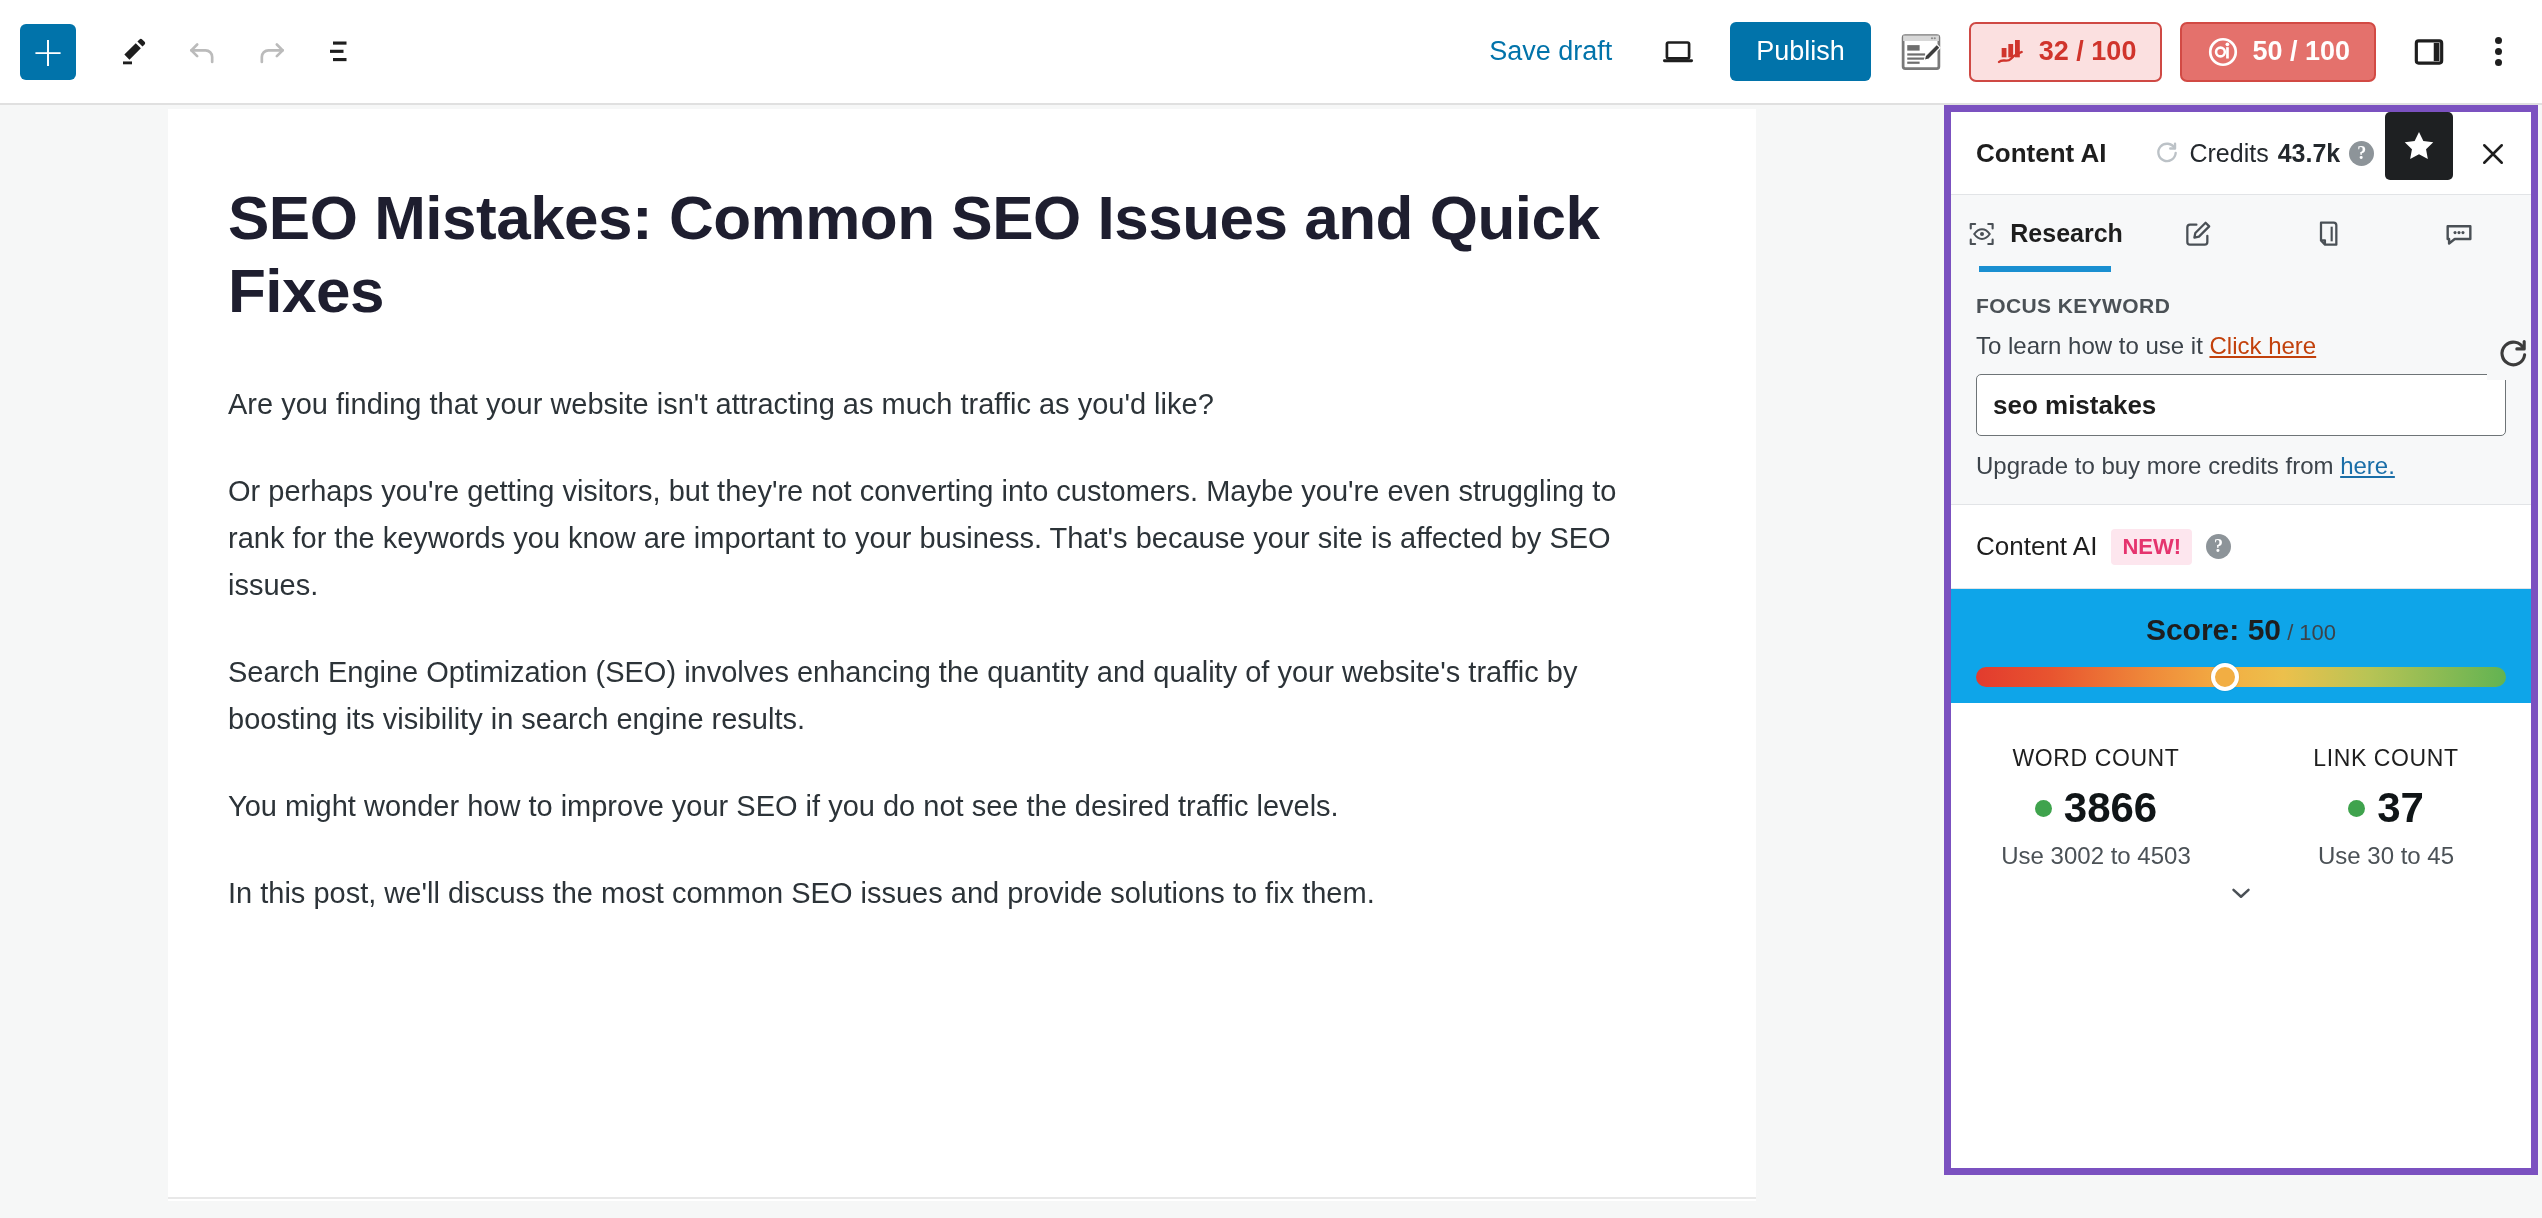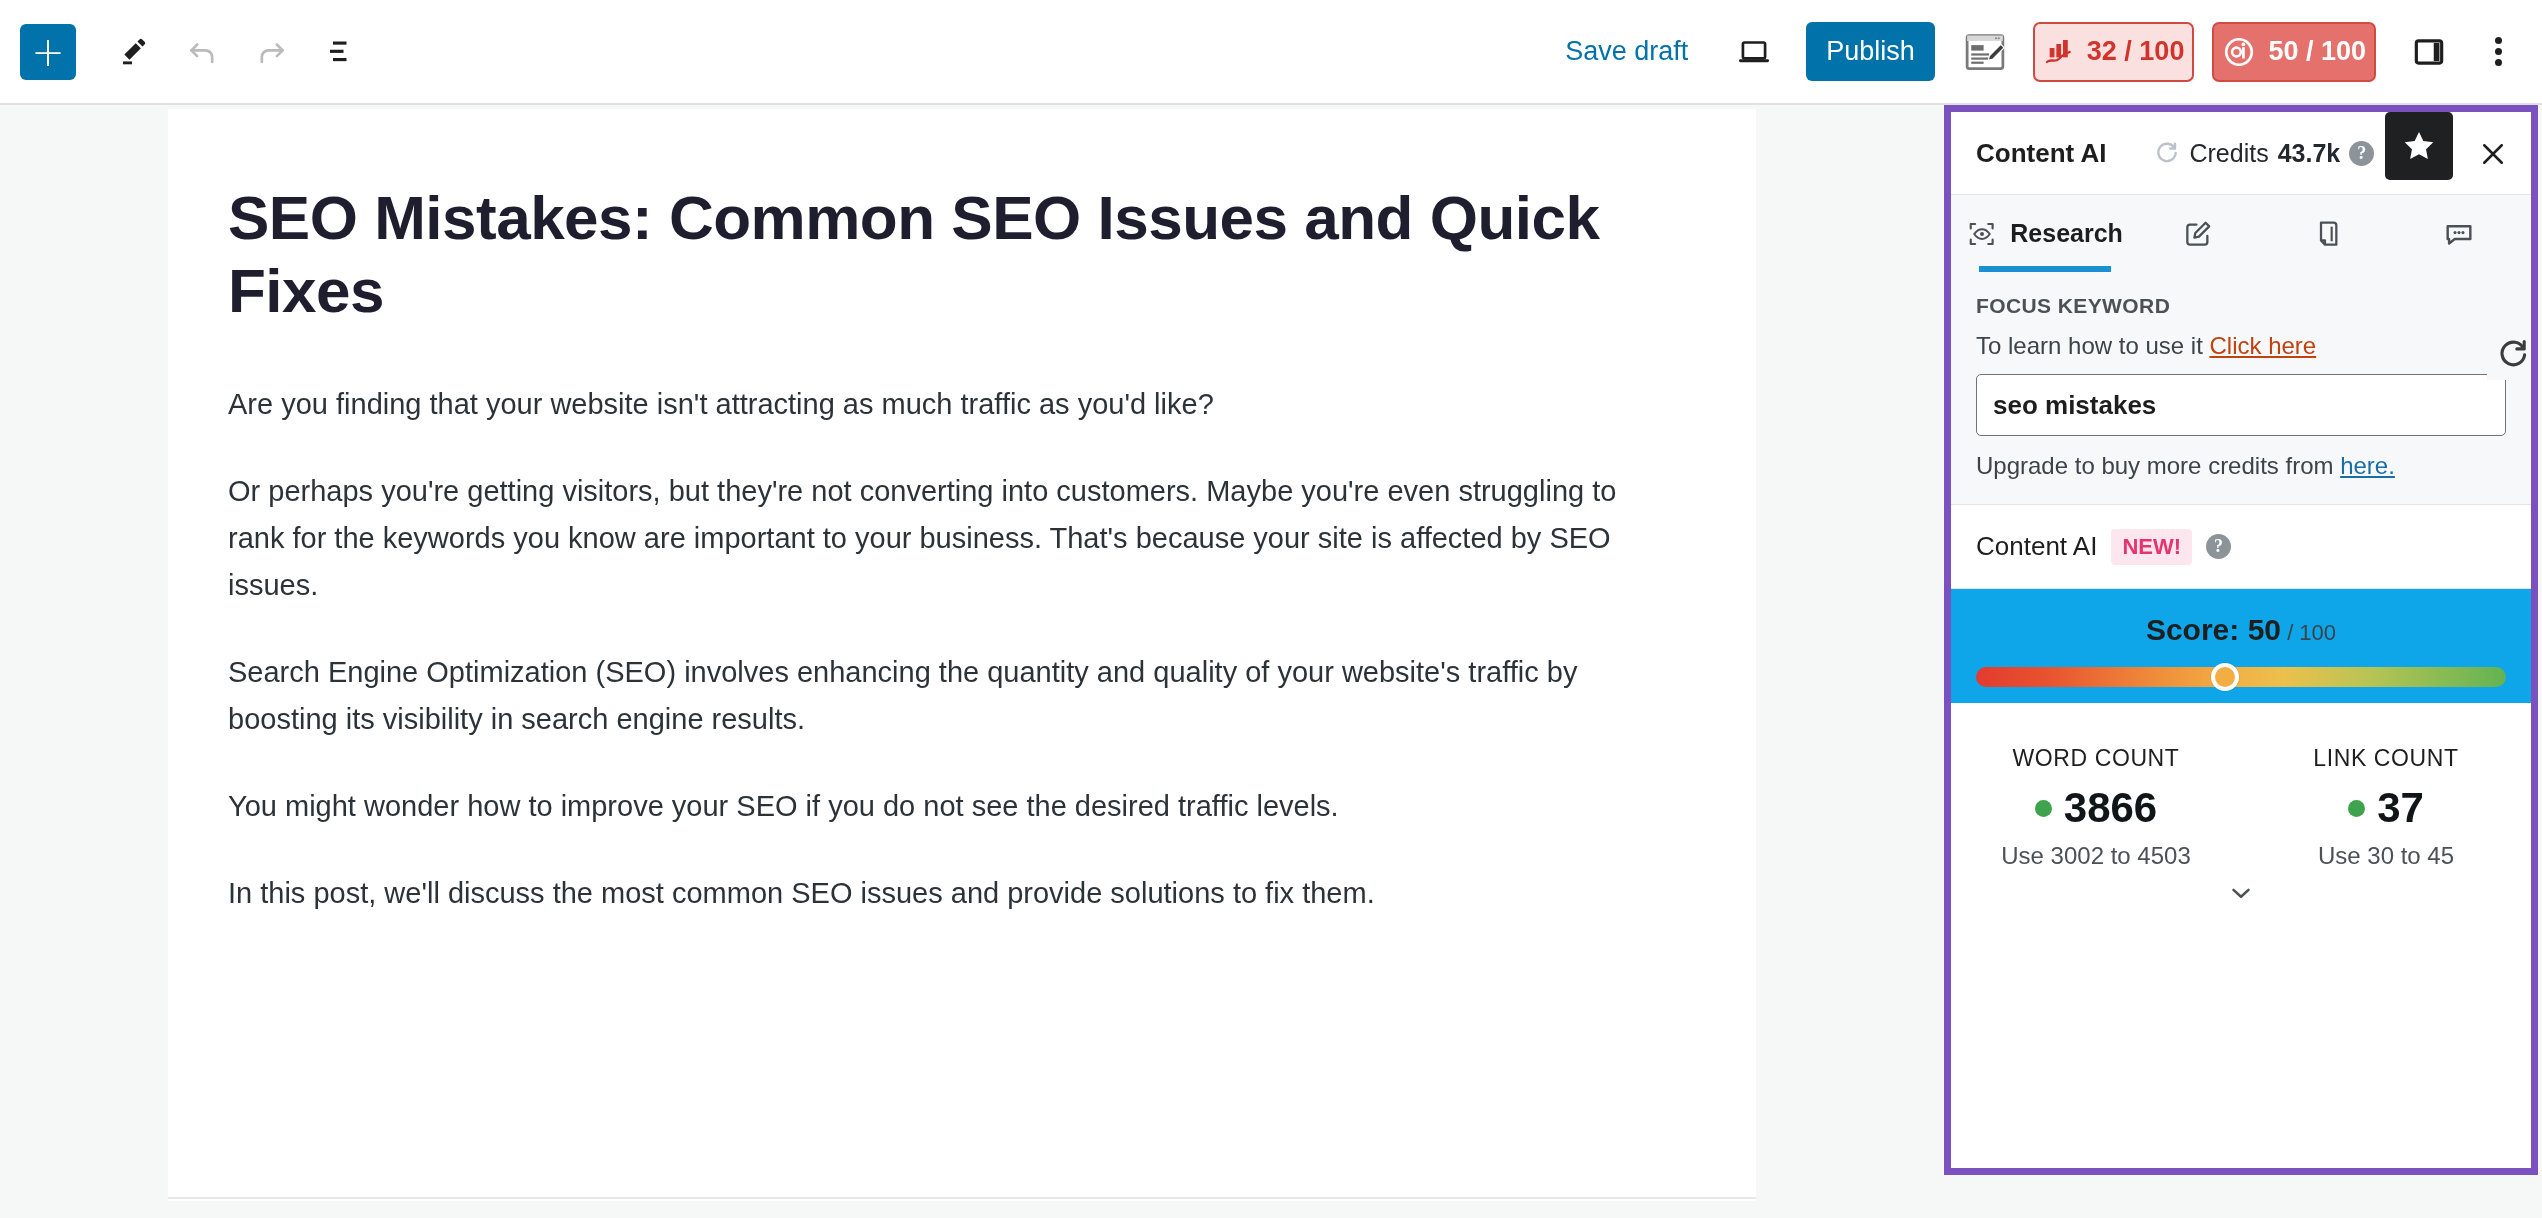--- a/index.html
+++ b/index.html
@@ -47,29 +47,29 @@
     color: #0173aa; font-size: 27px; font-weight: 400;
     background: transparent; border: none; cursor: pointer;
     padding: 12px 18px; font-family: "Liberation Sans", sans-serif;
     margin-right: 18px;
   }
   #preview-button { width: 60px; height: 60px; display:flex; align-items:center; justify-content:center; cursor:pointer; margin-right: 22px;}
   #publish-button {
     background: #0173aa; color: #fff;
     font-size: 27px; font-weight: 400;
     border: none; border-radius: 6px;
-    padding: 14px 20px; cursor: pointer;
+    padding: 14px 26px; cursor: pointer;
     font-family: "Liberation Sans", sans-serif;
     margin-right: 22px;
   }
   #rankmath-edit-button { width:56px; height:56px; display:flex; align-items:center; justify-content:center; cursor:pointer; margin-right:20px;}
 
   .score-pill {
     display: flex; align-items: center; gap: 12px;
-    border-radius: 7px; padding: 0 8px;
+    border-radius: 7px; padding: 0 24px;
     height: 60px; cursor: pointer;
     font-size: 27px; font-weight: bold;
     font-family: "Liberation Sans", sans-serif;
     text-align: right;
   }
   #seo-score-pill {
     background: #fbe0e0; border: 2px solid #cf4944; color: #d0342c;
     margin-right: 18px;
   }
   #contentai-score-pill {

